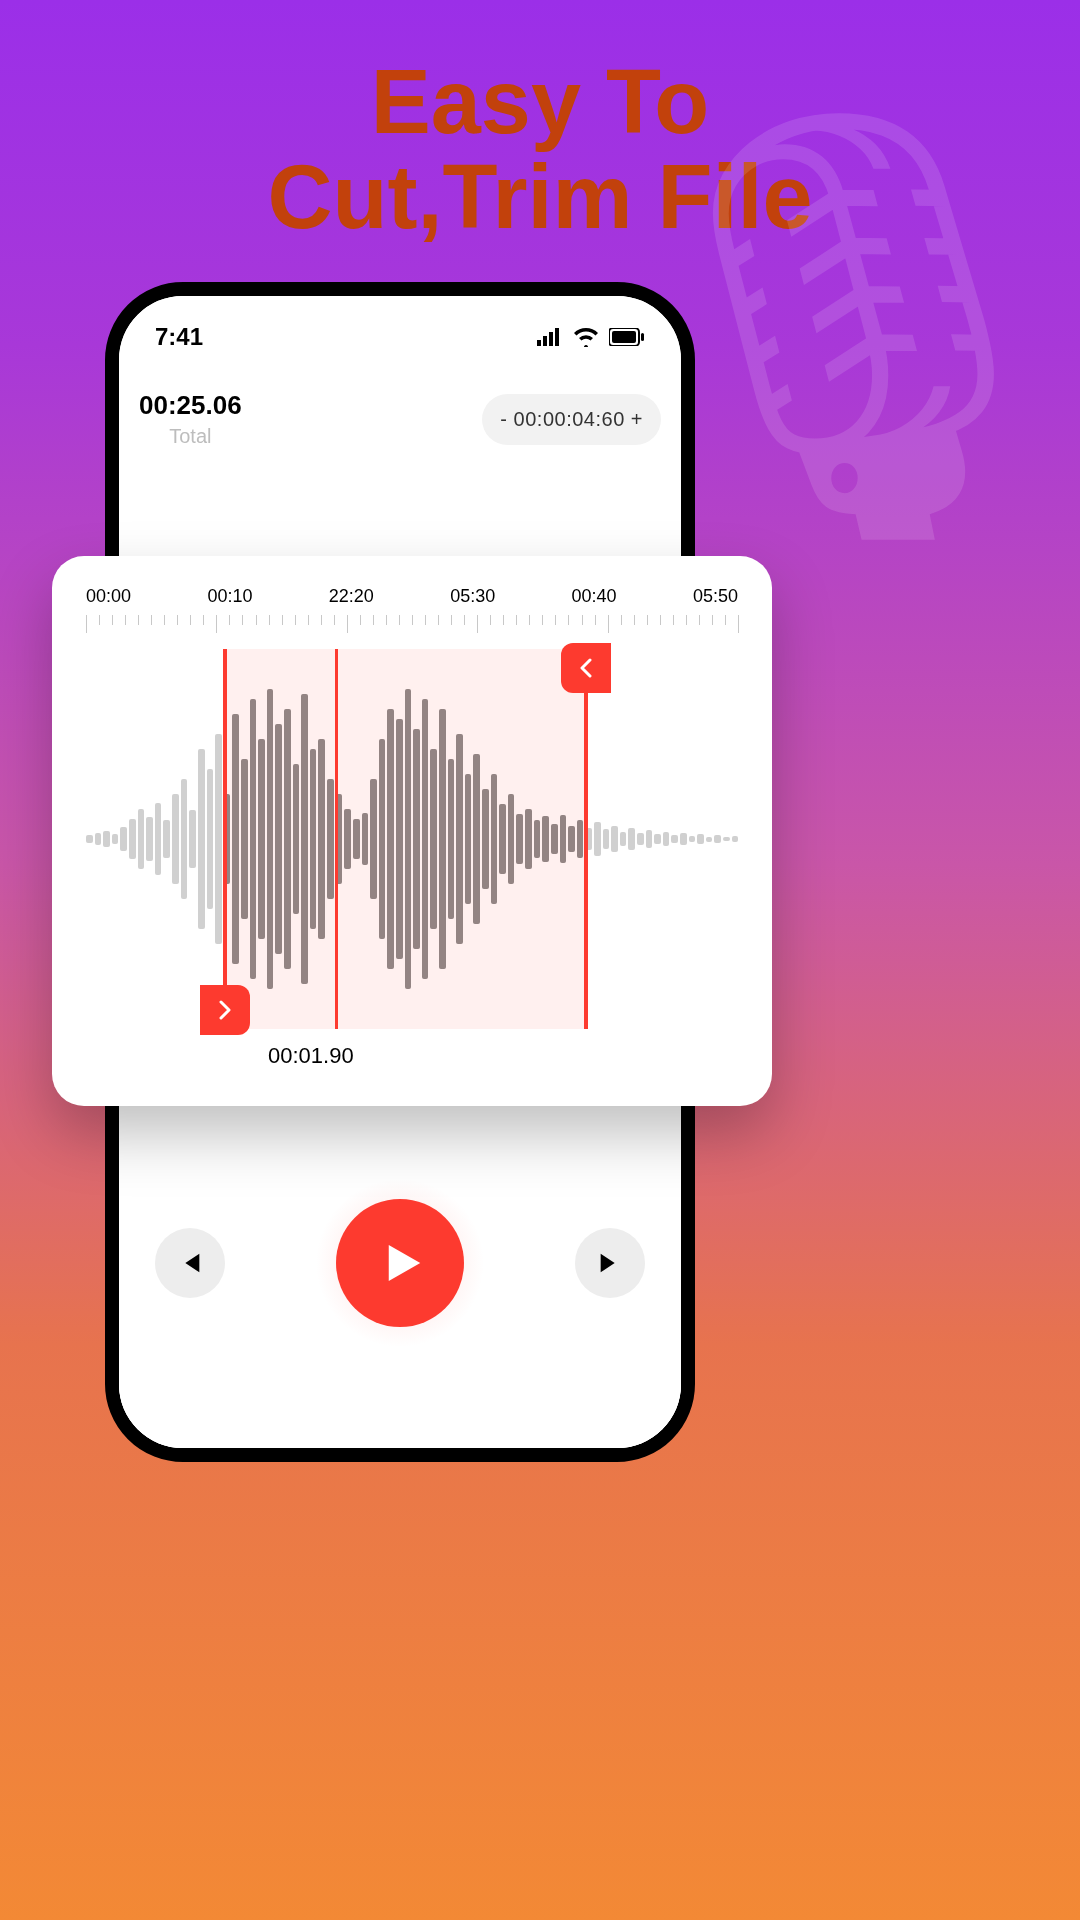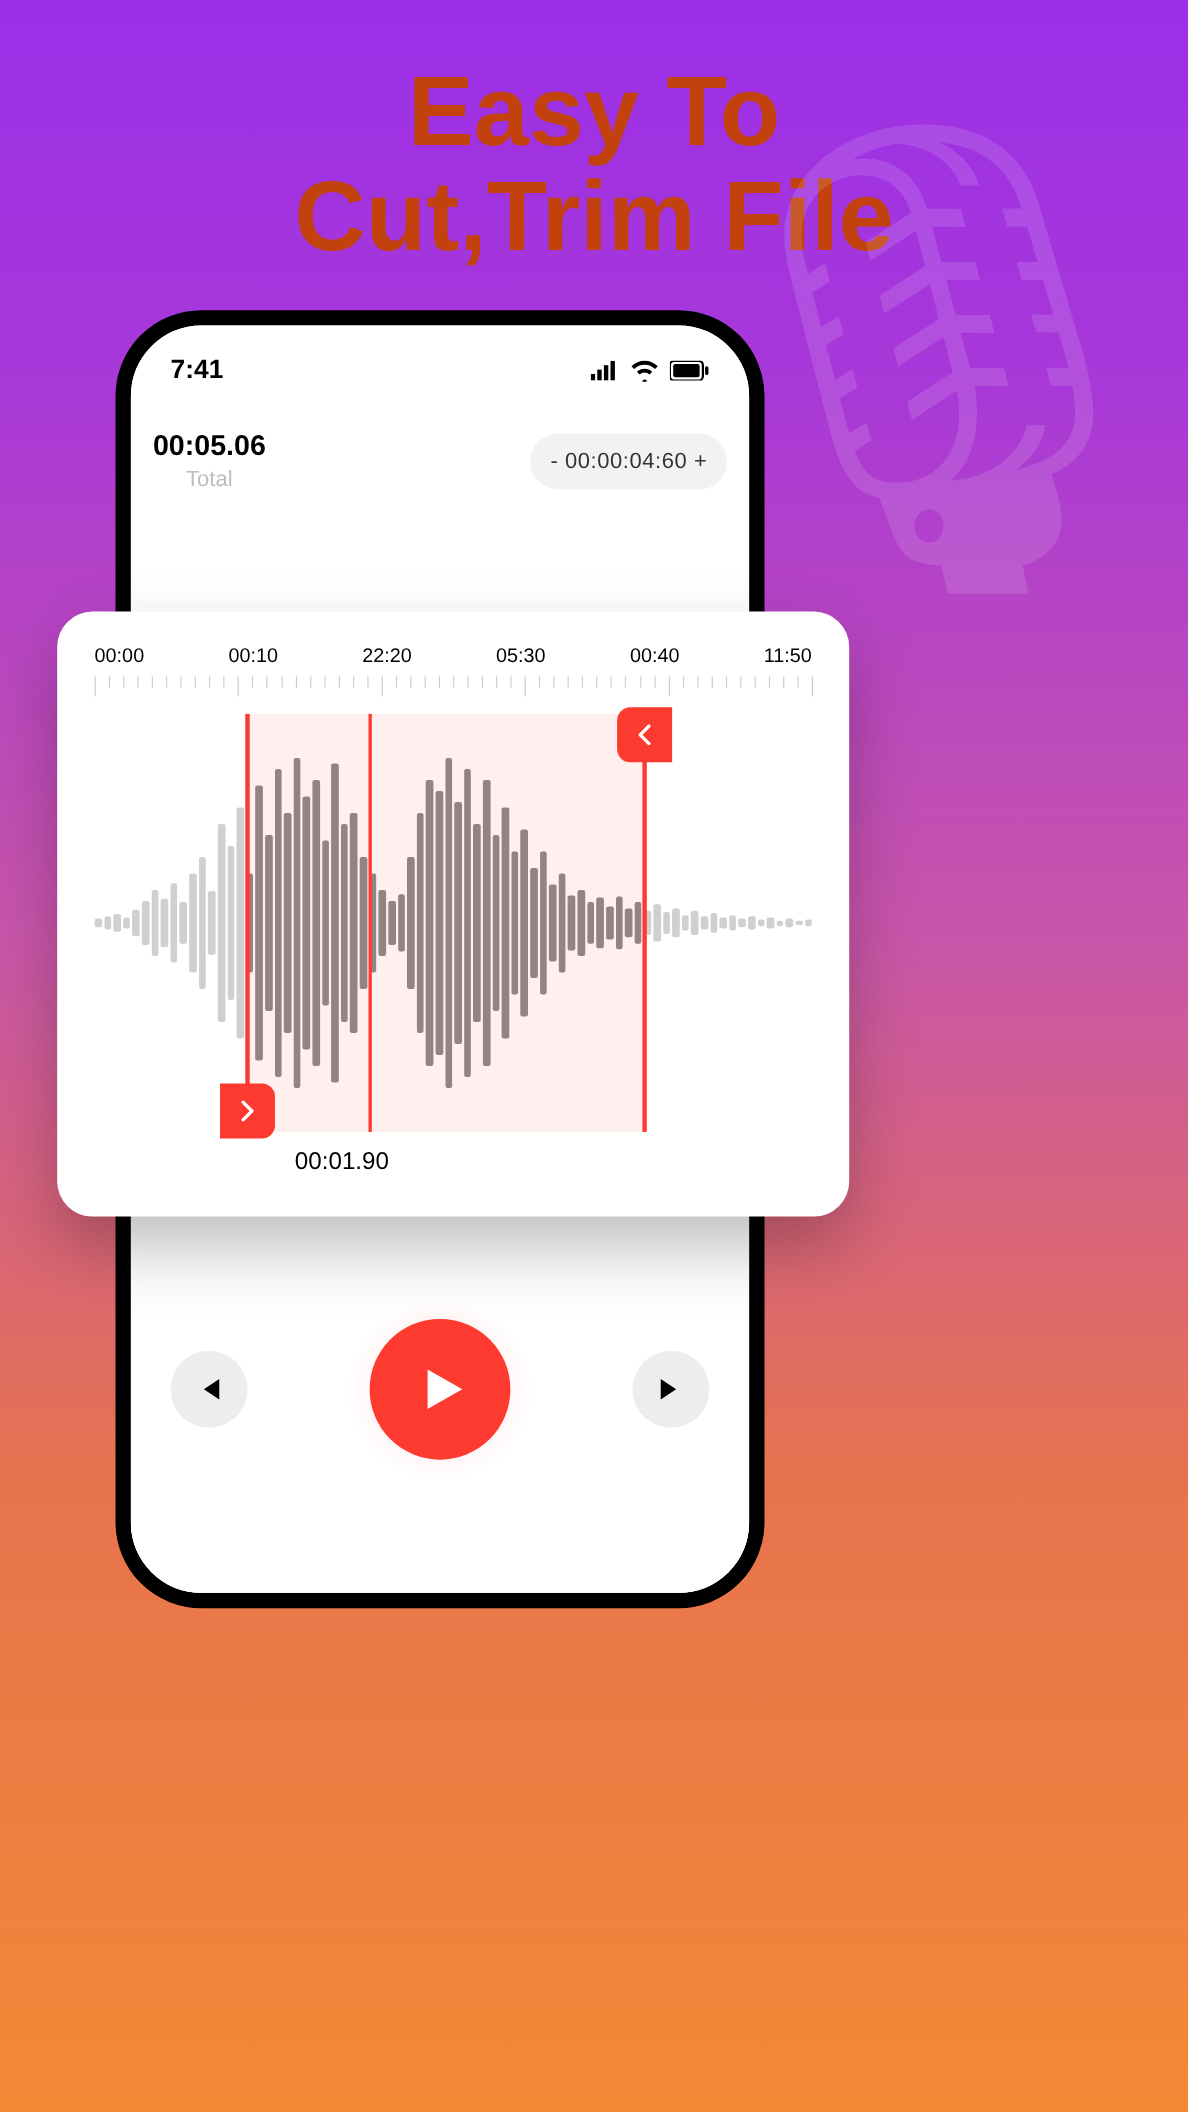--- a/index.html
+++ b/index.html
@@ -224,21 +224,21 @@
             <rect x="0" y="0" width="30" height="18" rx="4" fill="none" stroke="#000" stroke-width="2"></rect>
             <rect x="3" y="3" width="24" height="12" rx="2" fill="#000"></rect>
             <rect x="32" y="5" width="3" height="8" rx="1.5" fill="#000"></rect>
           </svg>
       </div>
     </div>
 
 
     <div class="pills-row">
       <div class="total-block">
-        <div class="total-time">00:05.06</div>
+        <div class="total-time">00:25.06</div>
         <div class="total-label">Total</div>
       </div>
       <div class="pill">
         <span>-</span>
         <span>00:00:04:60</span>
         <span>+</span>
       </div>
     </div>
 
     <div class="phone-bottom-mask"></div>
@@ -266,21 +266,21 @@
   </div>
 </div>
 
 <div class="wave-card">
   <div class="ruler-labels">
     <span>00:00</span>
     <span>00:10</span>
     <span>22:20</span>
     <span>05:30</span>
     <span>00:40</span>
-    <span>11:50</span>
+    <span>05:50</span>
   </div>
   <div class="ruler-ticks">
     <div class="ruler-ticks-inner" id="ruler-ticks">
         <div style="position: absolute; top: 0px; width: 1px; background: rgb(200, 200, 200); left: 0%; height: 18px;"></div>
         <div style="position: absolute; top: 0px; width: 1px; background: rgb(200, 200, 200); left: 2%; height: 10px;"></div>
         <div style="position: absolute; top: 0px; width: 1px; background: rgb(200, 200, 200); left: 4%; height: 10px;"></div>
         <div style="position: absolute; top: 0px; width: 1px; background: rgb(200, 200, 200); left: 6%; height: 10px;"></div>
         <div style="position: absolute; top: 0px; width: 1px; background: rgb(200, 200, 200); left: 8%; height: 10px;"></div>
         <div style="position: absolute; top: 0px; width: 1px; background: rgb(200, 200, 200); left: 10%; height: 10px;"></div>
         <div style="position: absolute; top: 0px; width: 1px; background: rgb(200, 200, 200); left: 12%; height: 10px;"></div>

